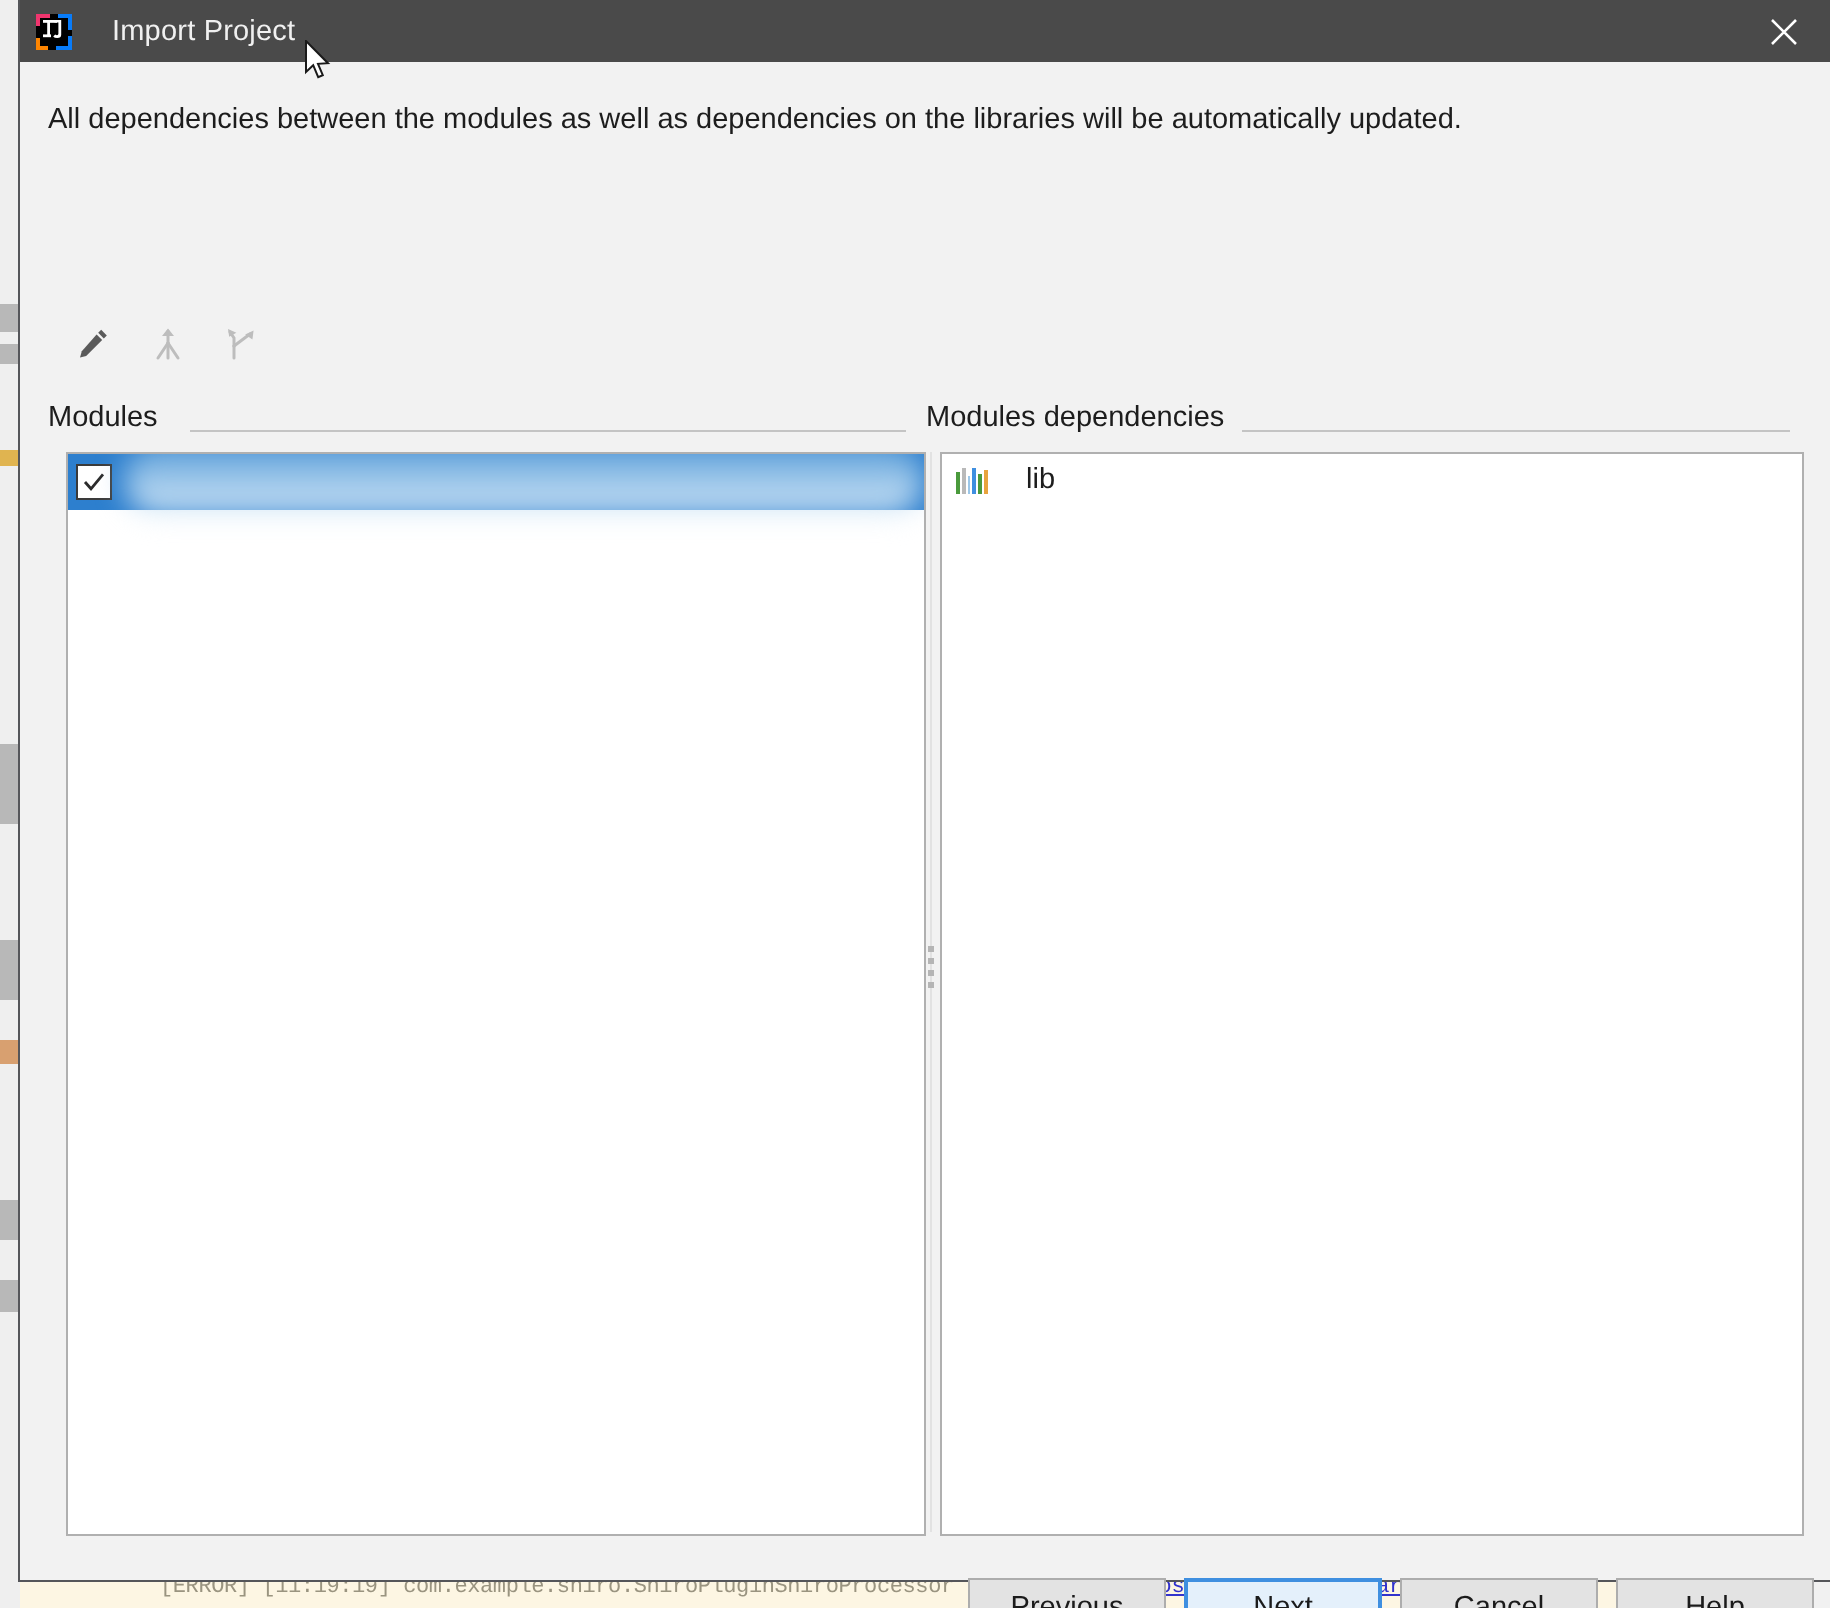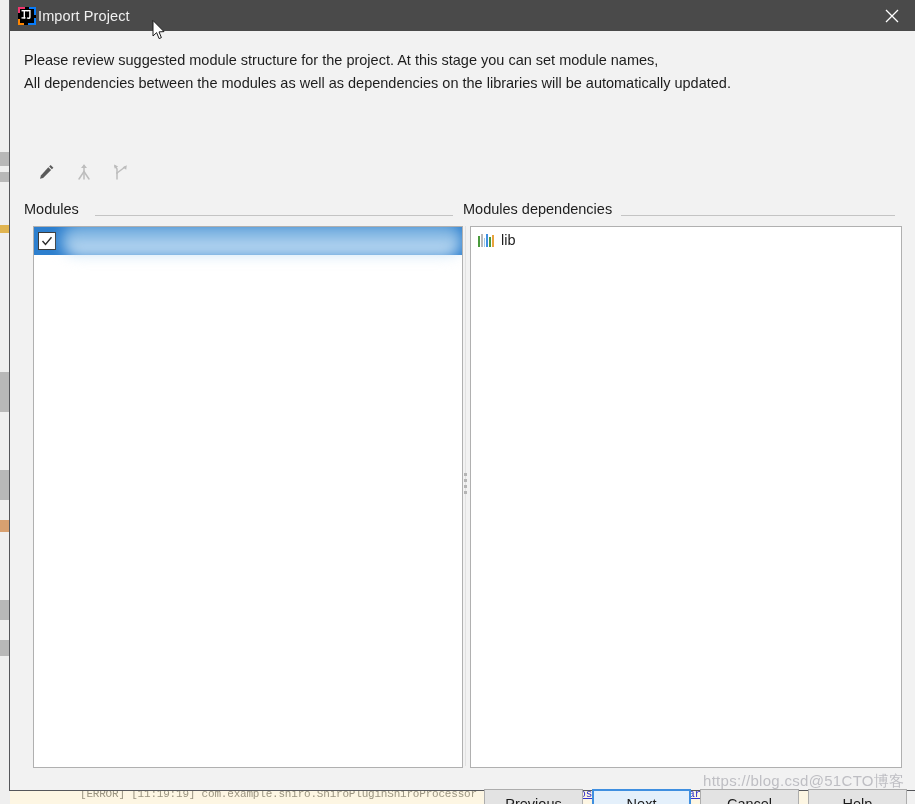--- a/index.html
+++ b/index.html
@@ -129,21 +129,21 @@
     align-items: center;
   }
   .ij-icon {
     width: 18px;
     height: 18px;
     margin-left: 8px;
     position: relative;
     flex: 0 0 auto;
   }
   .title-text {
-    margin-left: 2px;
+    margin-left: 20px;
     color: #f0f0f0;
     font-size: 14.5px;
     letter-spacing: 0.1px;
   }
   .close-btn {
     position: absolute;
     right: 0; top: 0;
     width: 46px; height: 31px;
     display: flex;
     align-items: center;
@@ -252,21 +252,21 @@
       rgba(205,228,245,0.92) 78%,
       rgba(235,245,252,0.85) 100%);
     filter: blur(7px);
   }
 
   .dep-row {
     height: 26px;
     display: flex;
     align-items: center;
     padding-left: 7px;
-    gap: 7px;
+    gap: 19px;
   }
   .lib-icon {
     width: 16px;
     height: 14px;
     display: flex;
     align-items: flex-end;
     gap: 1px;
     flex: 0 0 auto;
   }
   .lib-bar { width: 2px; }
@@ -408,21 +408,20 @@
       <div class="close-btn">
         <svg width="14" height="14" viewBox="0 0 14 14">
           <path d="M1 1 L13 13 M13 1 L1 13" stroke="#ffffff" stroke-width="1.3" fill="none"></path>
         </svg>
       </div>
     </div>
 
     <div class="dialog-body">
 
       <div class="description">
-        <div>Please review suggested module structure for the project. At this stage you can set module names,</div>
         <div>All dependencies between the modules as well as dependencies on the libraries will be automatically updated.</div>
       </div>
 
       <div class="toolbar">
         <div class="tool-btn">
           <svg width="18" height="18" viewBox="0 0 18 18">
             <path d="M12.6 1.9 L15.4 4.7 L13.9 6.2 L11.1 3.4 Z" fill="#5a5a5a"></path>
             <path d="M10.3 4.2 L13.1 7.0 L5.1 15.0 L2.0 15.8 L2.9 12.6 Z" fill="#5a5a5a"></path>
           </svg>
         </div>
@@ -499,21 +498,20 @@
             <u>N</u>
             <span>ext</span>
           </button>
         <button class="dlg-btn">Cancel</button>
         <button class="dlg-btn">Help</button>
       </div>
 
     </div>
   </div>
 
-  <div class="watermark">https://blog.csd@51CTO博客</div>
 
   <div class="cursor">
     <svg width="14" height="21" viewBox="0 0 14 21">
       <path d="M1 0.5 L1 16 L4.6 12.6 L7.1 18.6 L9.4 17.6 L7 11.9 L12 11.6 Z" fill="#ffffff" stroke="#1a1a1a" stroke-width="1"></path>
     </svg>
   </div>
 
 </div>
 
 </body></html>

